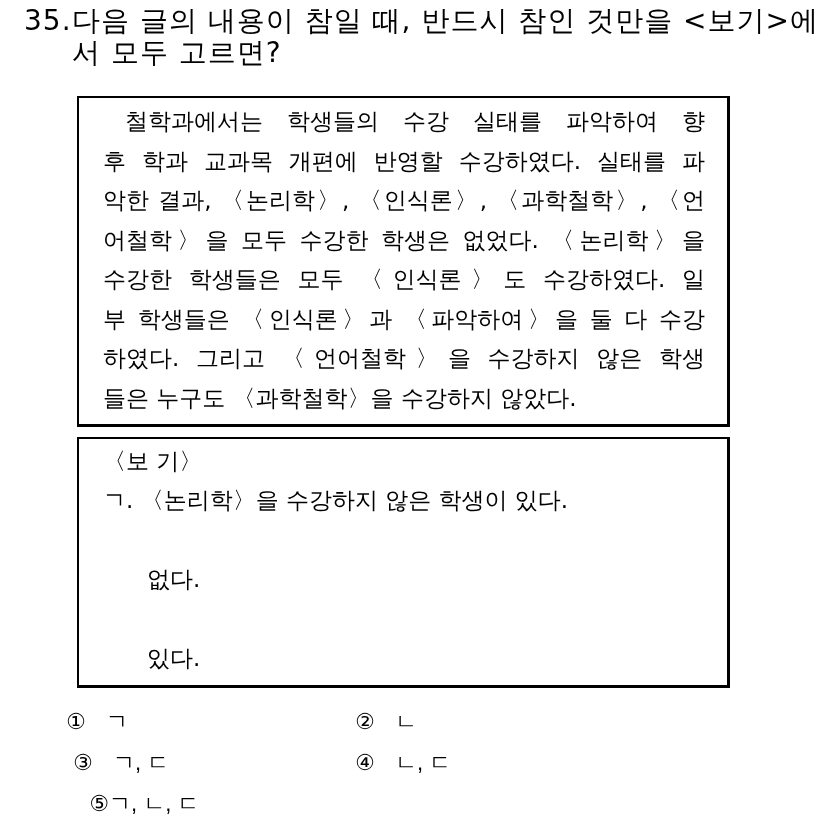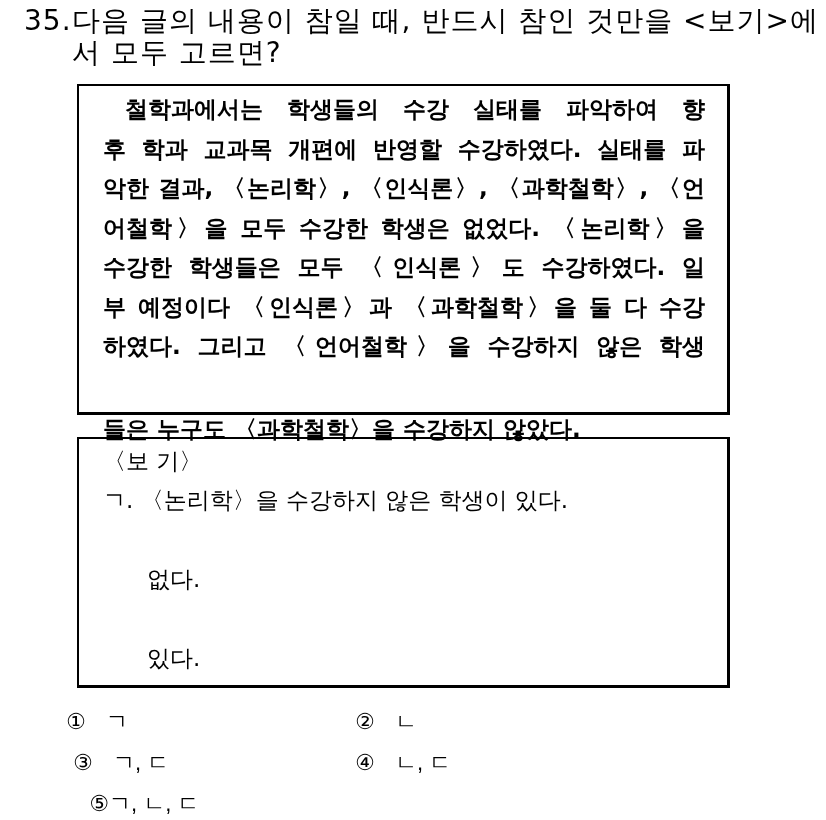--- a/index.html
+++ b/index.html
@@ -7,24 +7,23 @@
     width:826px; height:820px; position:relative; overflow:hidden;
     font-family: "DejaVu Sans", "Liberation Sans", sans-serif;
     color:#000;
   }
   .q-line {
     position:absolute; left:24px; font-size:28px; line-height:30px;
     white-space:nowrap; letter-spacing:1px;
   }
   .q-num { display:inline-block; width:48px; }
   .passage-box {
-    position:absolute; left:77px; top:84px; width:648px; height:326px;
+    position:absolute; left:77px; top:96px; width:648px; height:326px;
     border:2px solid #000; border-right-width:3px; border-bottom-width:3px;
     box-sizing:content-box;
-    font-weight:bold;
   }
   .passage-line {
     position:absolute; left:24px; right:22px; font-size:23px; line-height:36px;
     white-space:nowrap; text-align:justify; text-align-last:justify;
   }
   .bogi-box {
     position:absolute; left:77px; top:437px; width:648px; height:246px;
     border:2px solid #000; border-right-width:3px; border-bottom-width:3px;
   }
   .bogi-line {
@@ -46,23 +45,23 @@
   <span class="q-num">35.</span><span>다음 글의 내용이 참일 때, 반드시 참인 것만을 &lt;보기&gt;에</span>
 </div>
 <div class="q-line" style="top:38px; left:72px;">서 모두 고르면?</div>
 
 <div class="passage-box">
   <div class="passage-line" style="top:5px; left:46px;">  철학과에서는 학생들의 수강 실태를 파악하여 향</div>
   <div class="passage-line" style="top:45px;">후 학과 교과목 개편에 반영할 수강하였다. 실태를 파</div>
   <div class="passage-line" style="top:84px;">악한 결과, 〈논리학〉, 〈인식론〉, 〈과학철학〉, 〈언</div>
   <div class="passage-line" style="top:124px;">어철학〉을 모두 수강한 학생은 없었다. 〈논리학〉을</div>
   <div class="passage-line" style="top:163px;">수강한 학생들은 모두 〈인식론〉도 수강하였다. 일</div>
-  <div class="passage-line" style="top:203px;">부 예정이다 〈인식론〉과 〈과학철학〉을 둘 다 수강</div>
+  <div class="passage-line" style="top:203px;">부 학생들은 〈인식론〉과 〈파악하여〉을 둘 다 수강</div>
   <div class="passage-line" style="top:242px;">하였다. 그리고 〈언어철학〉을 수강하지 않은 학생</div>
-  <div class="passage-line" style="top:282px; text-align-last:left;margin-top:43px;">들은 누구도 〈과학철학〉을 수강하지 않았다.</div>
+  <div class="passage-line" style="top:282px; text-align-last:left;">들은 누구도 〈과학철학〉을 수강하지 않았다.</div>
 </div>
 
 <div class="bogi-box">
   <div class="bogi-line" style="top:4px; left:24px;">〈보  기〉</div>
 
   <div class="bogi-line bogi-item" style="top:43px;">
     <span>ㄱ.</span>
     <span>〈논리학〉을 수강하지 않은 학생이 있다.</span>
   </div>
 

